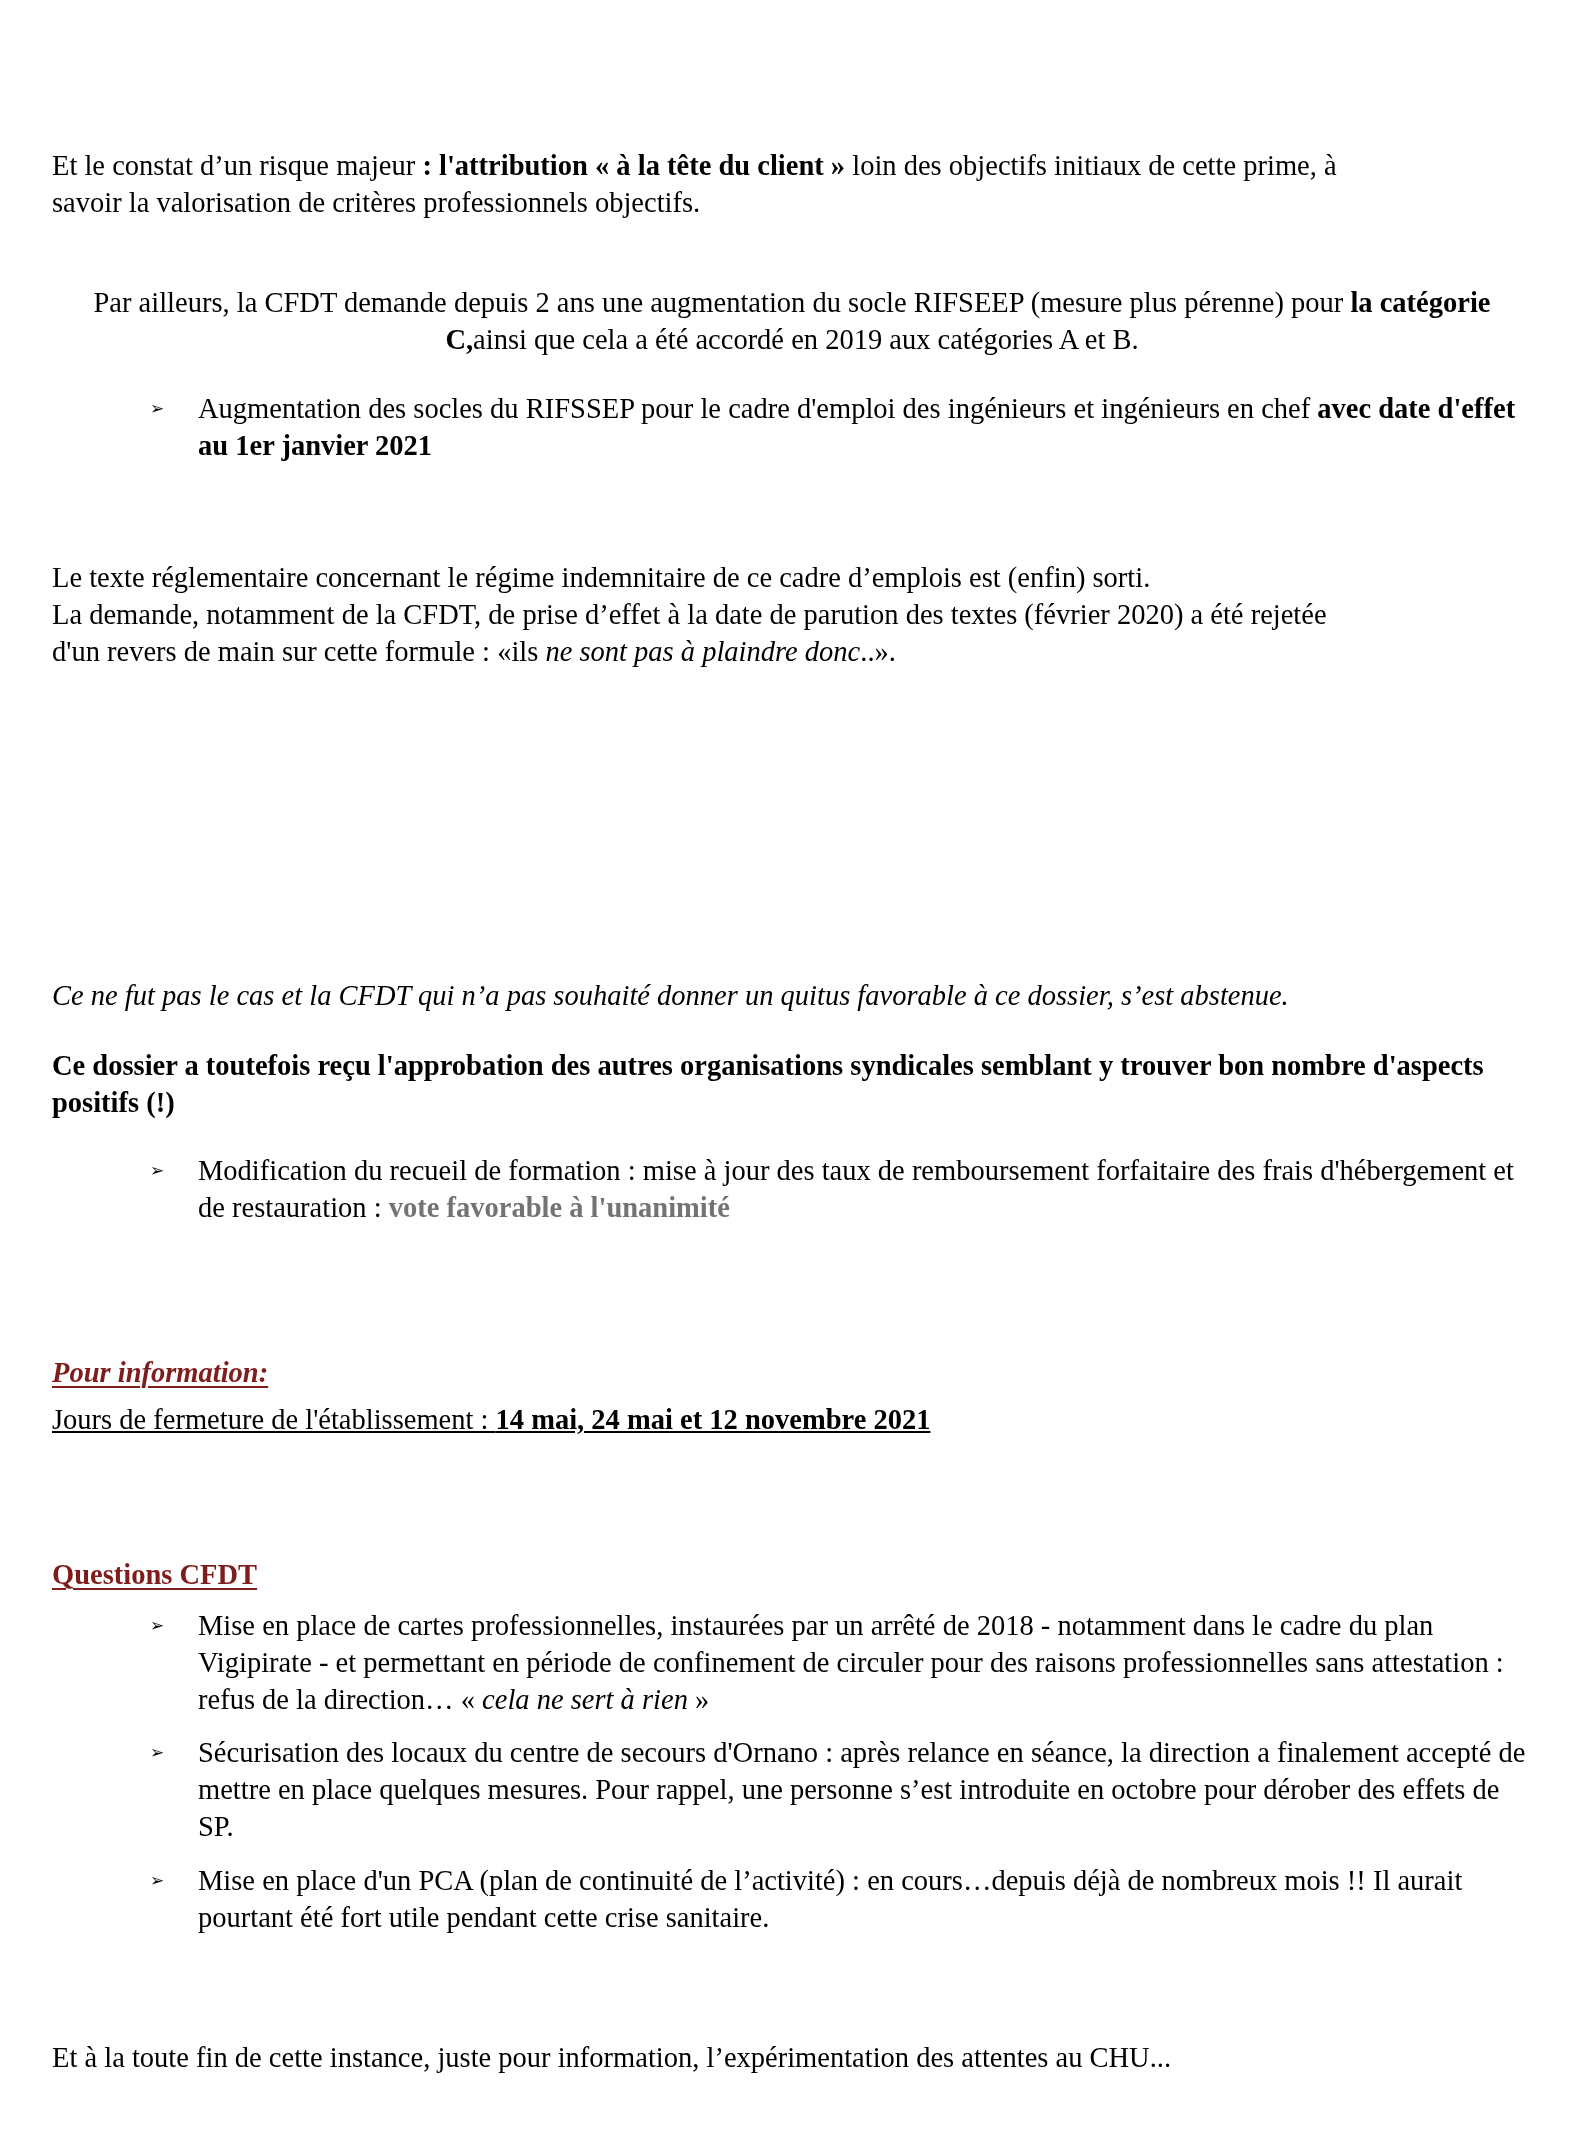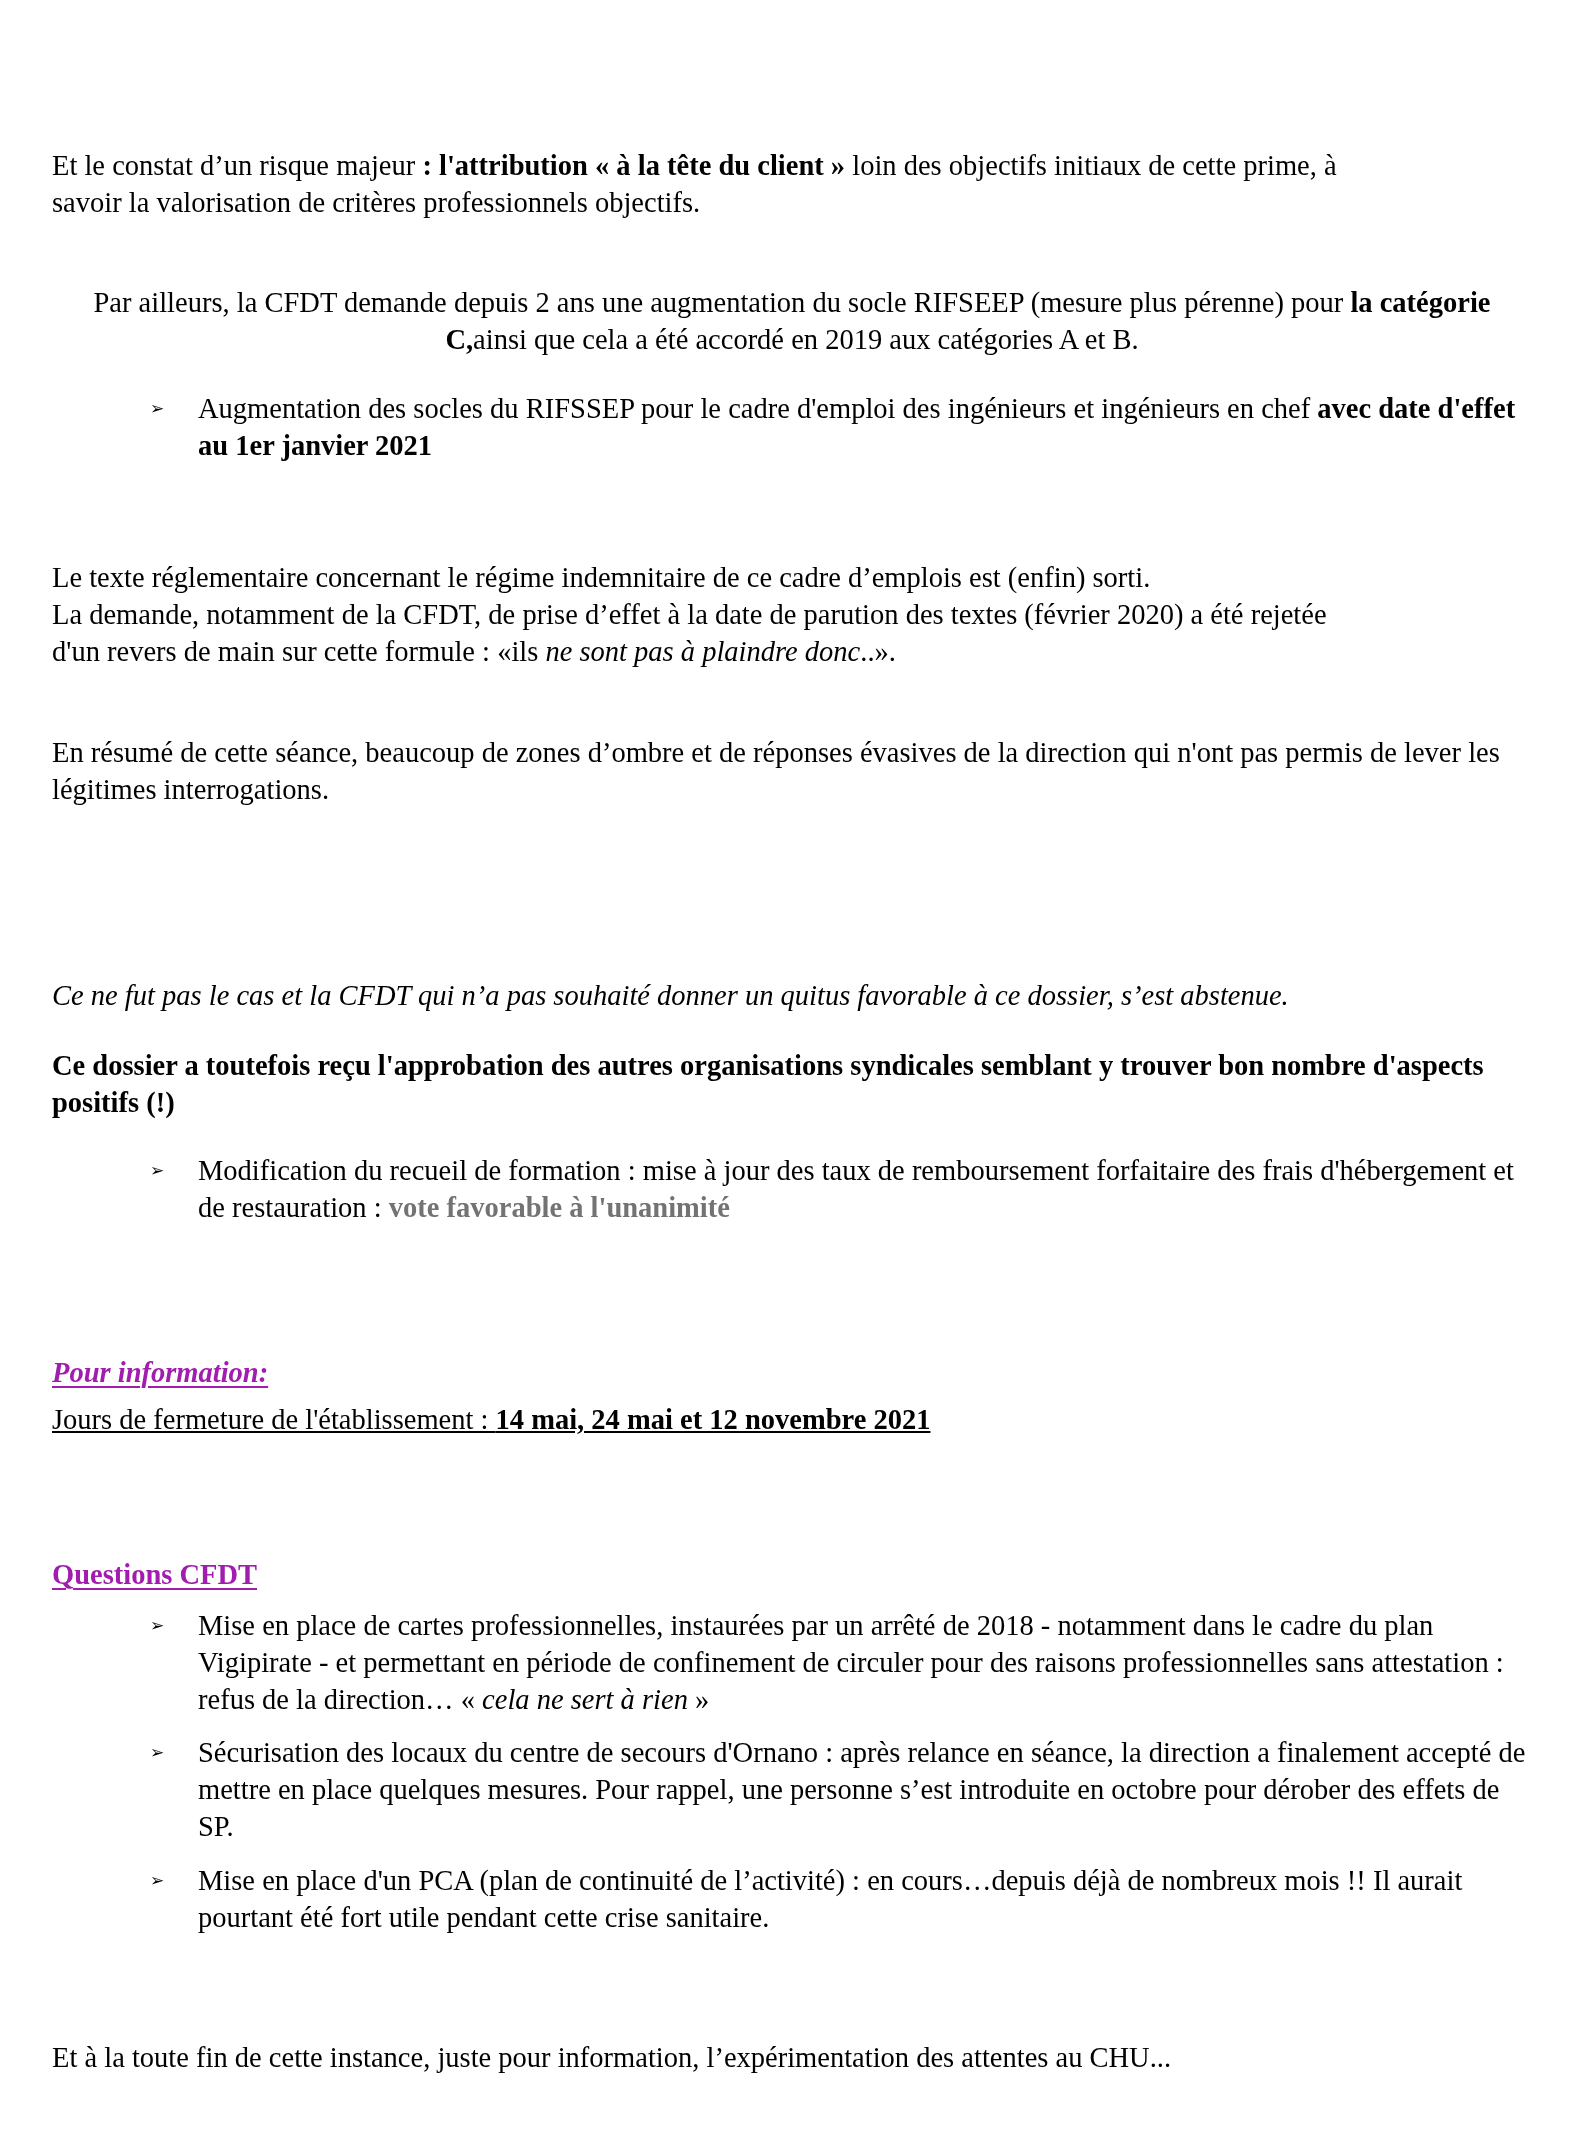--- a/index.html
+++ b/index.html
@@ -37,21 +37,21 @@
     font-size: 17px;
     line-height: 37px;
   }
   .bullet-text {
     margin-left: 48px;
   }
   b, .b { font-weight: bold; }
   i, .i { font-style: italic; }
   .green { color: #737373; font-weight: bold; }
   .red-heading {
-    color: #a21caf;
+    color: #7f1d1d;
     font-weight: bold;
     text-decoration: underline;
     text-decoration-thickness: 2px;
     text-underline-offset: 4px;
   }
   .red-heading.italic { font-style: italic; }
 </style>
 </head>
 <body>
 
@@ -66,21 +66,20 @@
 <div class="bullet-item" style="top:390px;">
   <span class="bullet-glyph">➢</span>
   <div class="bullet-text"><span>Augmentation des socles du RIFSSEP pour le cadre d'emploi des ingénieurs et ingénieurs en chef </span><b>avec date d'effet au 1er janvier 2021</b></div>
 </div>
 
 <div class="block" style="top:559px;">
   <p class="p"><span>Le texte réglementaire concernant le régime indemnitaire de ce cadre d’emplois est (enfin) sorti.</span><br><span>La demande, notamment de la CFDT, de prise d’effet à la date de parution des textes (février 2020) a été rejetée</span><br><span>d'un revers de main sur cette formule : «ils </span><i>ne sont pas à plaindre donc</i><span>..».</span></p>
 </div>
 
 <div class="block" style="top:734px;">
-  <p class="p">En résumé de cette séance, beaucoup de zones d’ombre et de réponses évasives de la direction qui n'ont pas permis de lever les légitimes interrogations.</p>
 </div>
 
 <div class="block" style="top:977px;font-style:italic;">
   <p class="p">Ce ne fut pas le cas et la CFDT qui n’a pas souhaité donner un quitus favorable à ce dossier, s’est abstenue.</p>
 </div>
 
 <div class="block" style="top:1047px;">
   <p class="p b">Ce dossier a toutefois reçu l'approbation des autres organisations syndicales semblant y trouver bon nombre d'aspects positifs (!)</p>
 </div>
 

